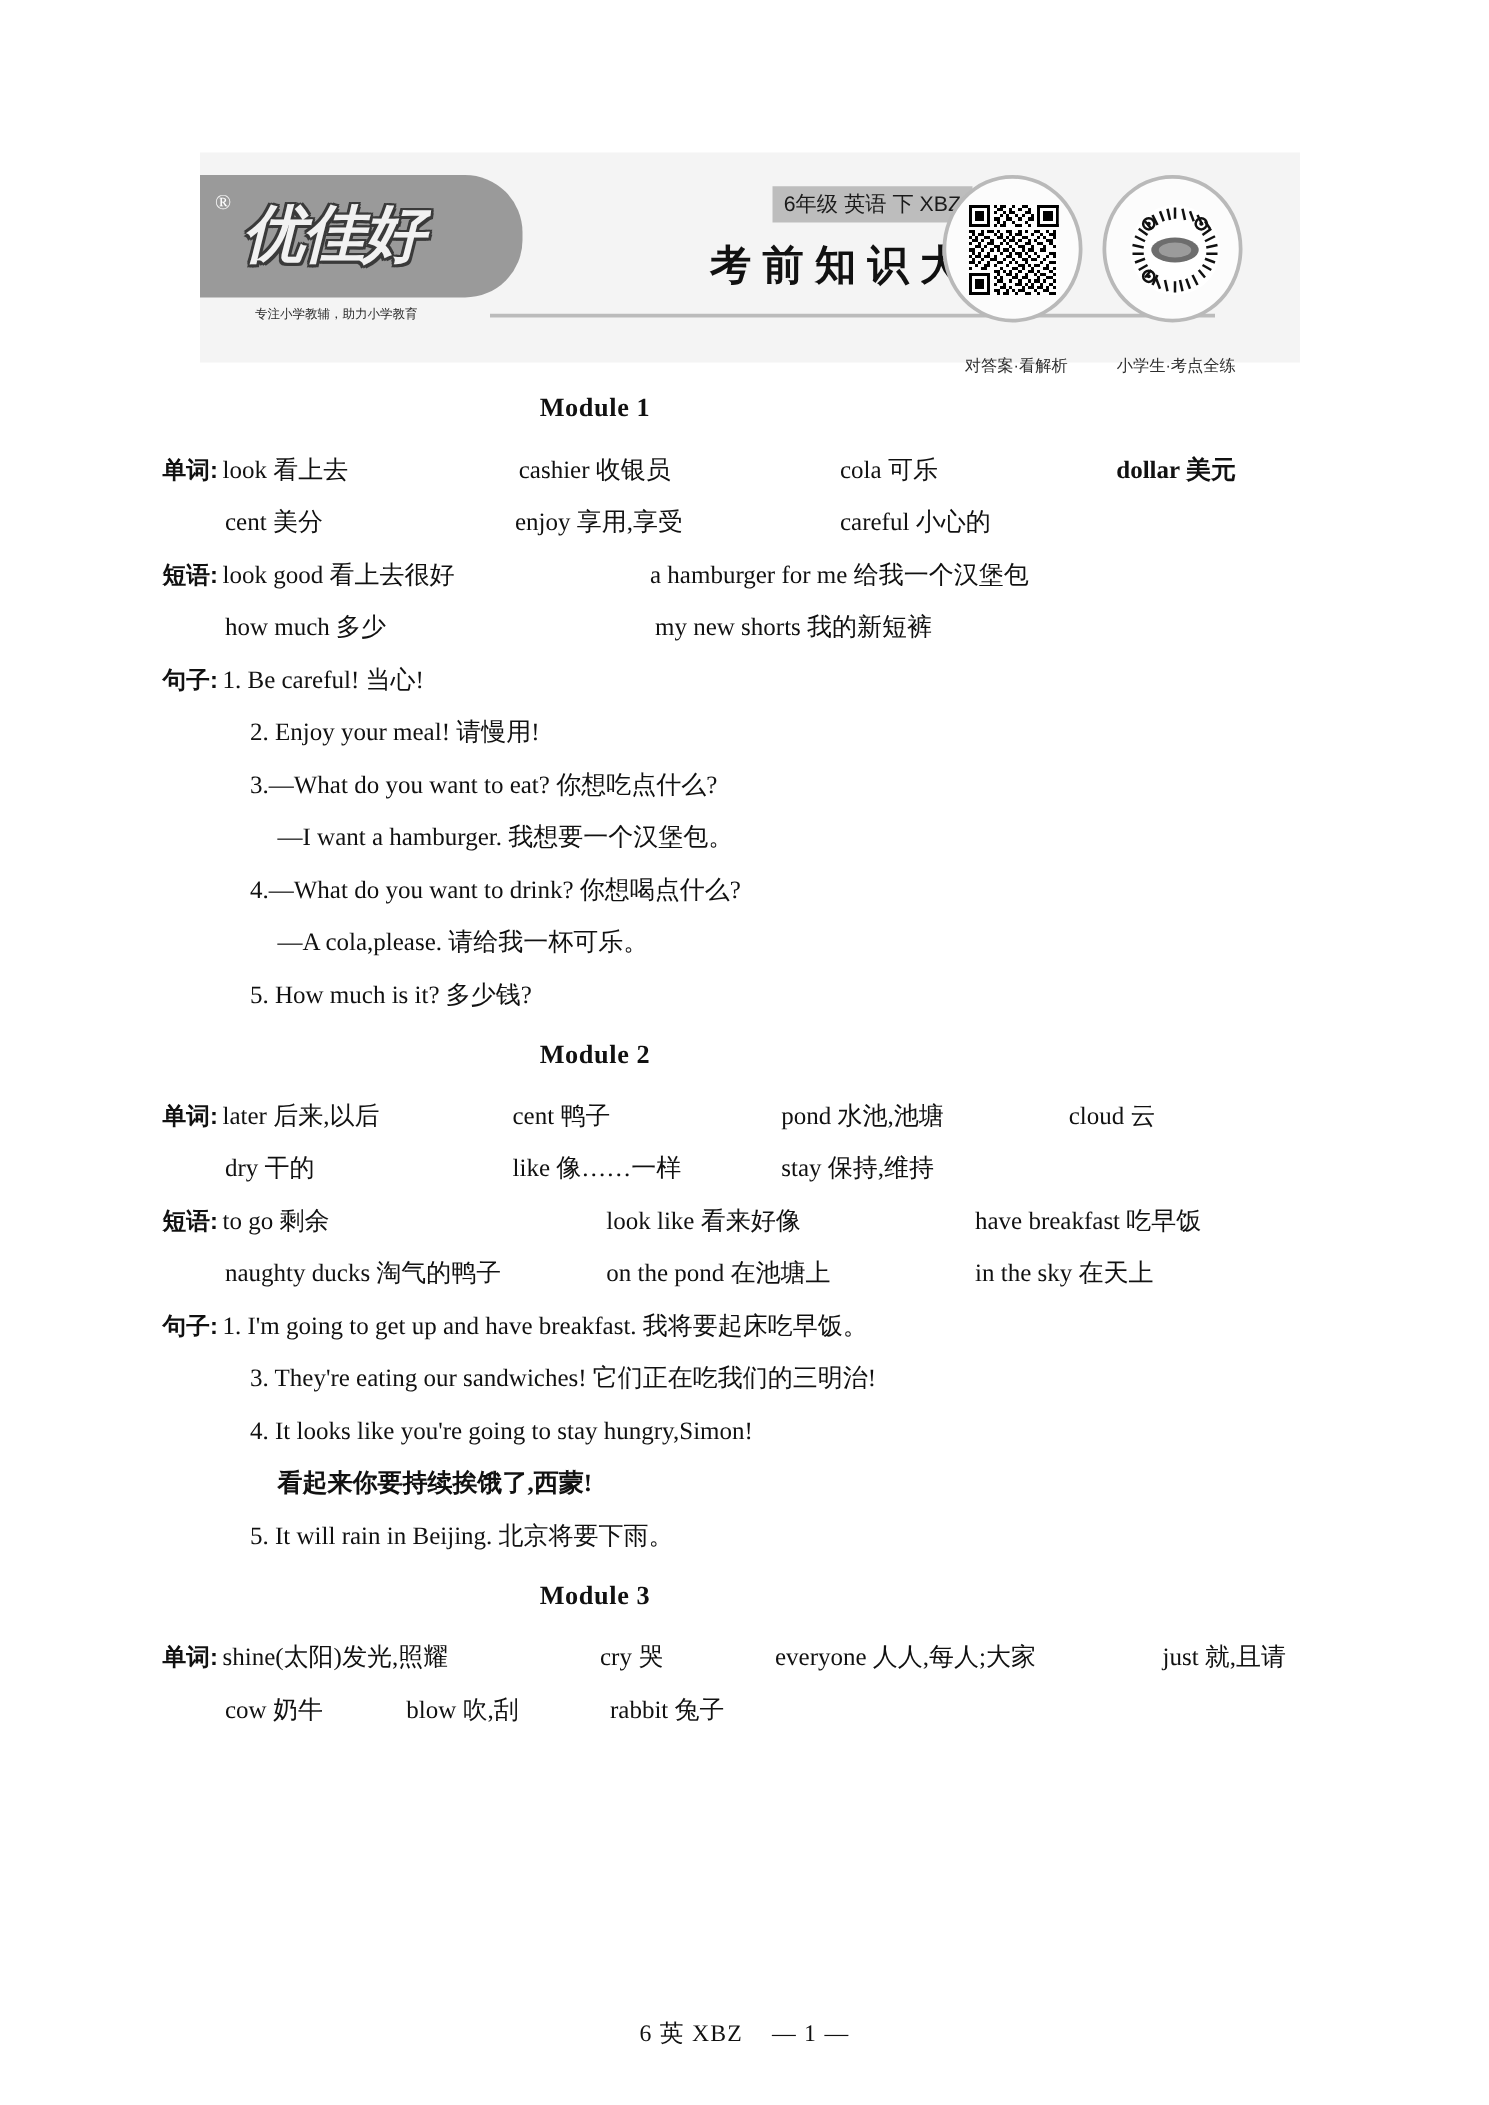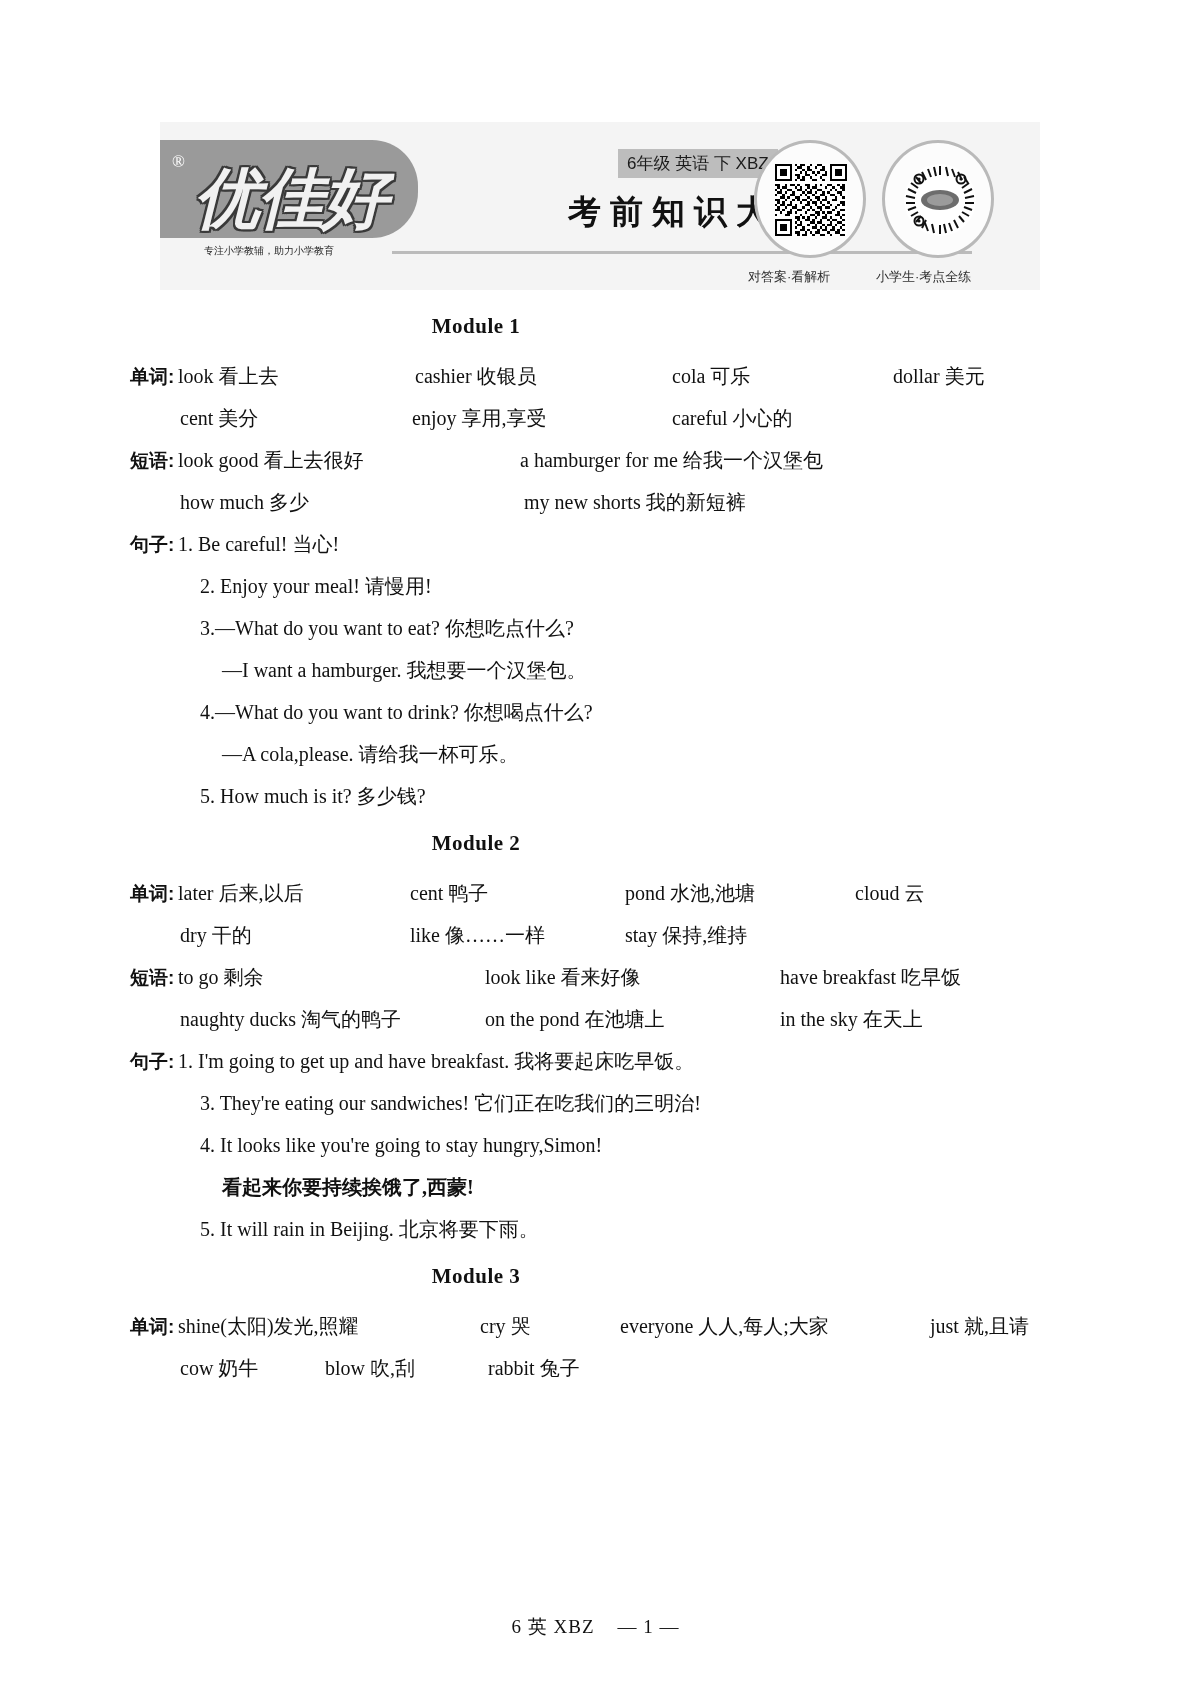--- a/index.html
+++ b/index.html
@@ -48,21 +48,21 @@
     top: 12px;
     font-size: 17px;
     color: #ffffff;
     font-family: "Liberation Serif", serif;
   }
   .logo-word {
     position: absolute;
     left: 34px;
     top: 14px;
     font-family: "Liberation Sans", sans-serif;
-    font-size: 66px;
+    font-size: 50px;
     font-weight: bold;
     font-style: italic;
     letter-spacing: -2px;
     color: #f1f1f1;
     text-shadow:
        2px 0 0 #3a3a3a, -2px 0 0 #3a3a3a,
        0 2px 0 #3a3a3a, 0 -2px 0 #3a3a3a,
        2px 2px 0 #3a3a3a, -2px -2px 0 #3a3a3a,
        2px -2px 0 #3a3a3a, -2px 2px 0 #3a3a3a;
     white-space: nowrap;
@@ -137,23 +137,23 @@
   .qr-code svg { display: block; }
   .mini-ring {
     position: absolute;
     left: 20px;
     top: 22px;
     width: 76px;
     height: 76px;
   }
   .qr-caption {
     position: absolute;
-    top: 146px;
+    top: 162px;
     width: 130px;
-    text-align: left;
+    text-align: center;
     font-family: "Liberation Sans", sans-serif;
     font-size: 13px;
     color: #2e2e2e;
     white-space: nowrap;
   }
   .qr-caption.c1 { left: 588px; }
   .qr-caption.c2 { left: 716px; }
 
   
   .content {
@@ -504,21 +504,21 @@
   <div class="qr-caption c2">小学生·考点全练</div>
 </div>
 
 <div class="content" id="content-root">
     <div class="module-head"><span>Module</span> <span class="num">1</span></div>
     <div class="row">
       <span class="label"><span>单词</span>:</span>
       <span class="cell" style="left: 178px;">look 看上去</span>
       <span class="cell" style="left: 415px;">cashier 收银员</span>
       <span class="cell" style="left: 672px;">cola 可乐</span>
-      <span class="cell" style="left: 893px;">dollar 美元</span>
+      <span class="cell" style="left: 893px; font-weight: bold;">dollar 美元</span>
     </div>
     <div class="row">
       <span class="cell" style="left: 180px;">cent 美分</span>
       <span class="cell" style="left: 412px;">enjoy 享用,享受</span>
       <span class="cell" style="left: 672px;">careful 小心的</span>
     </div>
     <div class="row">
       <span class="label"><span>短语</span>:</span>
       <span class="cell" style="left: 178px;">look good 看上去很好</span>
       <span class="cell" style="left: 520px;">a hamburger for me 给我一个汉堡包</span>

